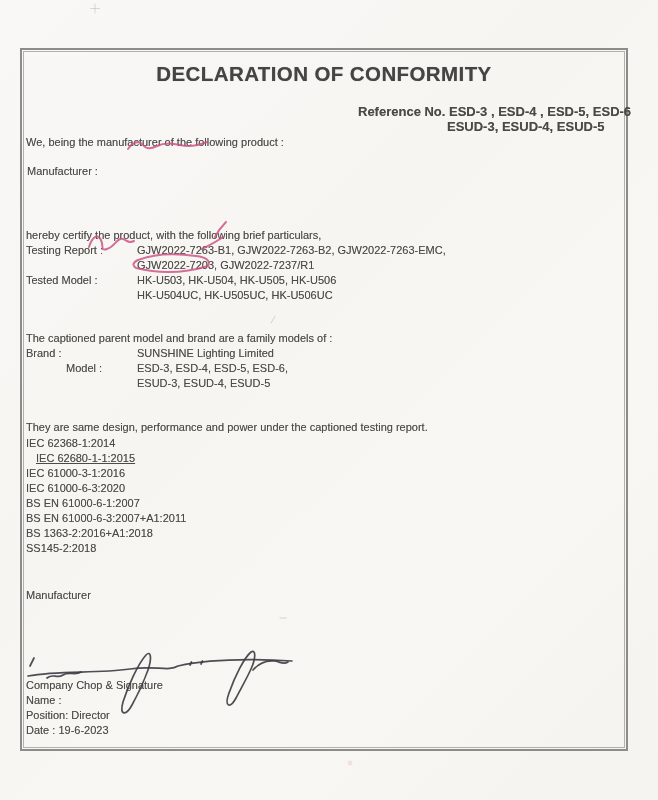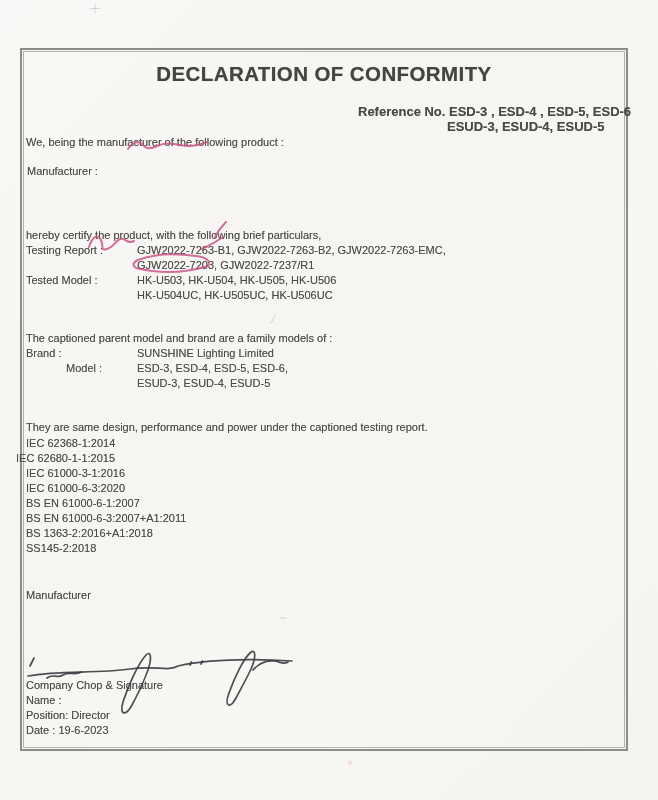--- a/index.html
+++ b/index.html
@@ -89,21 +89,21 @@
   <div class="t" style="left:26px; top:347px;">Brand :</div>
   <div class="t" style="left:137px; top:347px;text-align:right;">SUNSHINE Lighting Limited</div>
 
   <div class="t" style="left:26px; top:362px;margin-left:40px;">Model :</div>
   <div class="t" style="left:137px; top:362px;">ESD-3, ESD-4, ESD-5, ESD-6,</div>
   <div class="t" style="left:137px; top:377px;">ESUD-3, ESUD-4, ESUD-5</div>
 
   <div class="t" style="left:26px; top:421px;">They are same design, performance and power under the captioned testing report.</div>
 
   <div class="t" style="left:26px; top:437px;">IEC 62368-1:2014</div>
-  <div class="t" style="left:16px; top:452px;">IEC 62680-1-1:2015</div>
+  <div class="t" style="left:36px; top:452px;text-decoration:underline;">IEC 62680-1-1:2015</div>
   <div class="t" style="left:26px; top:467px;">IEC 61000-3-1:2016</div>
   <div class="t" style="left:26px; top:482px;">IEC 61000-6-3:2020</div>
   <div class="t" style="left:26px; top:497px;">BS EN 61000-6-1:2007</div>
   <div class="t" style="left:26px; top:512px;">BS EN 61000-6-3:2007+A1:2011</div>
   <div class="t" style="left:26px; top:527px;">BS 1363-2:2016+A1:2018</div>
   <div class="t" style="left:26px; top:542px;">SS145-2:2018</div>
 
   <div class="t" style="left:26px; top:589px;">Manufacturer</div>
 
   <div class="t" style="left:26px; top:679px;">Company Chop &amp; Signature</div>

